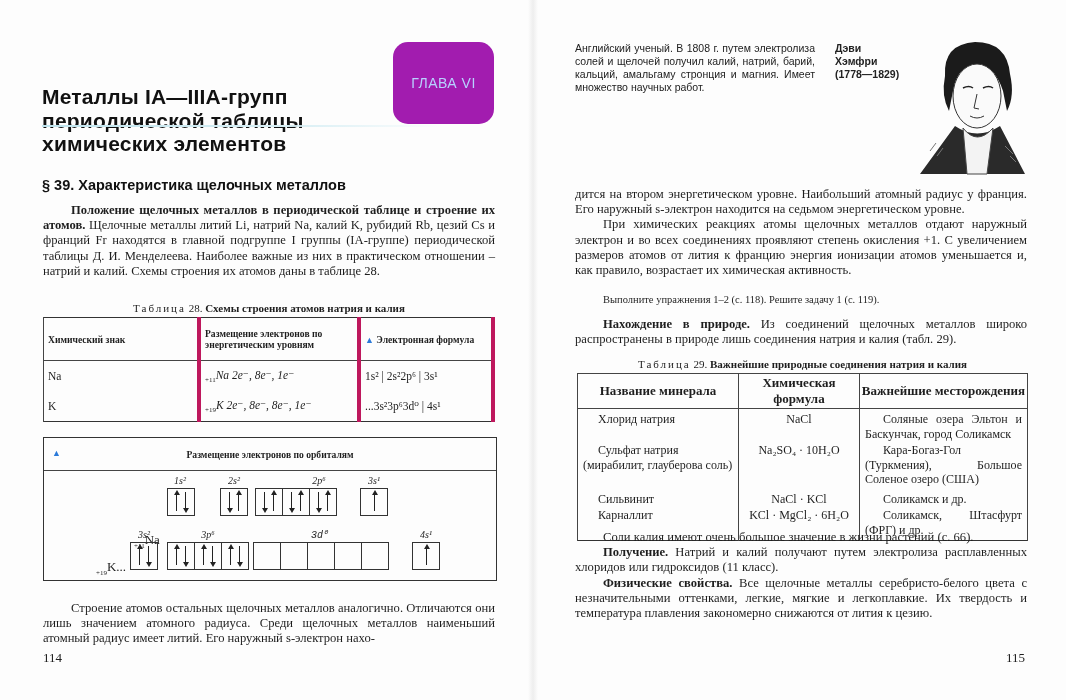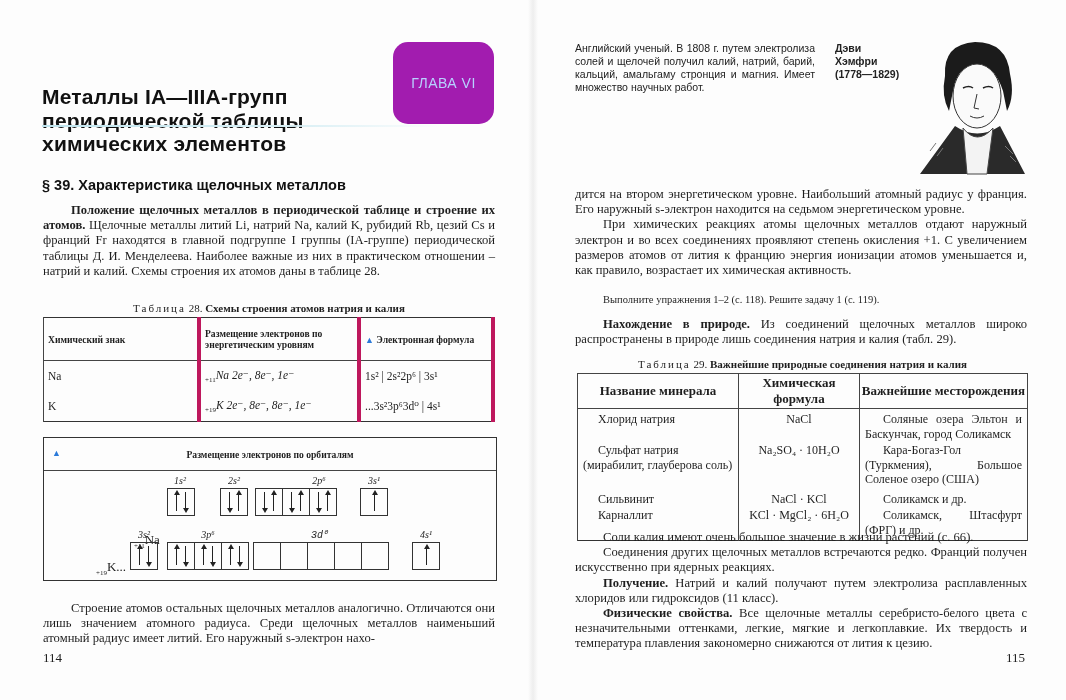--- a/index.html
+++ b/index.html
@@ -250,18 +250,17 @@
     <tr>
       <td style="padding-left:20px; padding-bottom:3px">Карналлит</td>
       <td style="text-align:center; padding-bottom:3px">KCl · MgCl₂ · 6H₂O</td>
       <td style="text-align:justify; text-indent:18px; padding-bottom:3px">Соликамск, Штасфурт (ФРГ) и др.</td>
     </tr>
   </tbody>
     </table>
 
   <div class="para" style="left:575px; top:530px; width:452px;">
     <p>Соли калия имеют очень большое значение в жизни растений (с. 66).</p>
-    <p>Соединения других щелочных металлов встречаются редко. Франций получен искусственно при ядерных реакциях.</p>
     <p><b>Получение.</b><span> Натрий и калий получают путем электролиза расплавленных хлоридов или гидроксидов (11 класс).</span></p>
     <p><b>Физические свойства.</b><span> Все щелочные металлы серебристо-белого цвета с незначительными оттенками, легкие, мягкие и легкоплавкие. Их твердость и температура плавления закономерно снижаются от лития к цезию.</span></p>
   </div>
   <div class="pnum" style="left:1006px; top:650px;">115</div>
 </div>
 
 </body></html>

